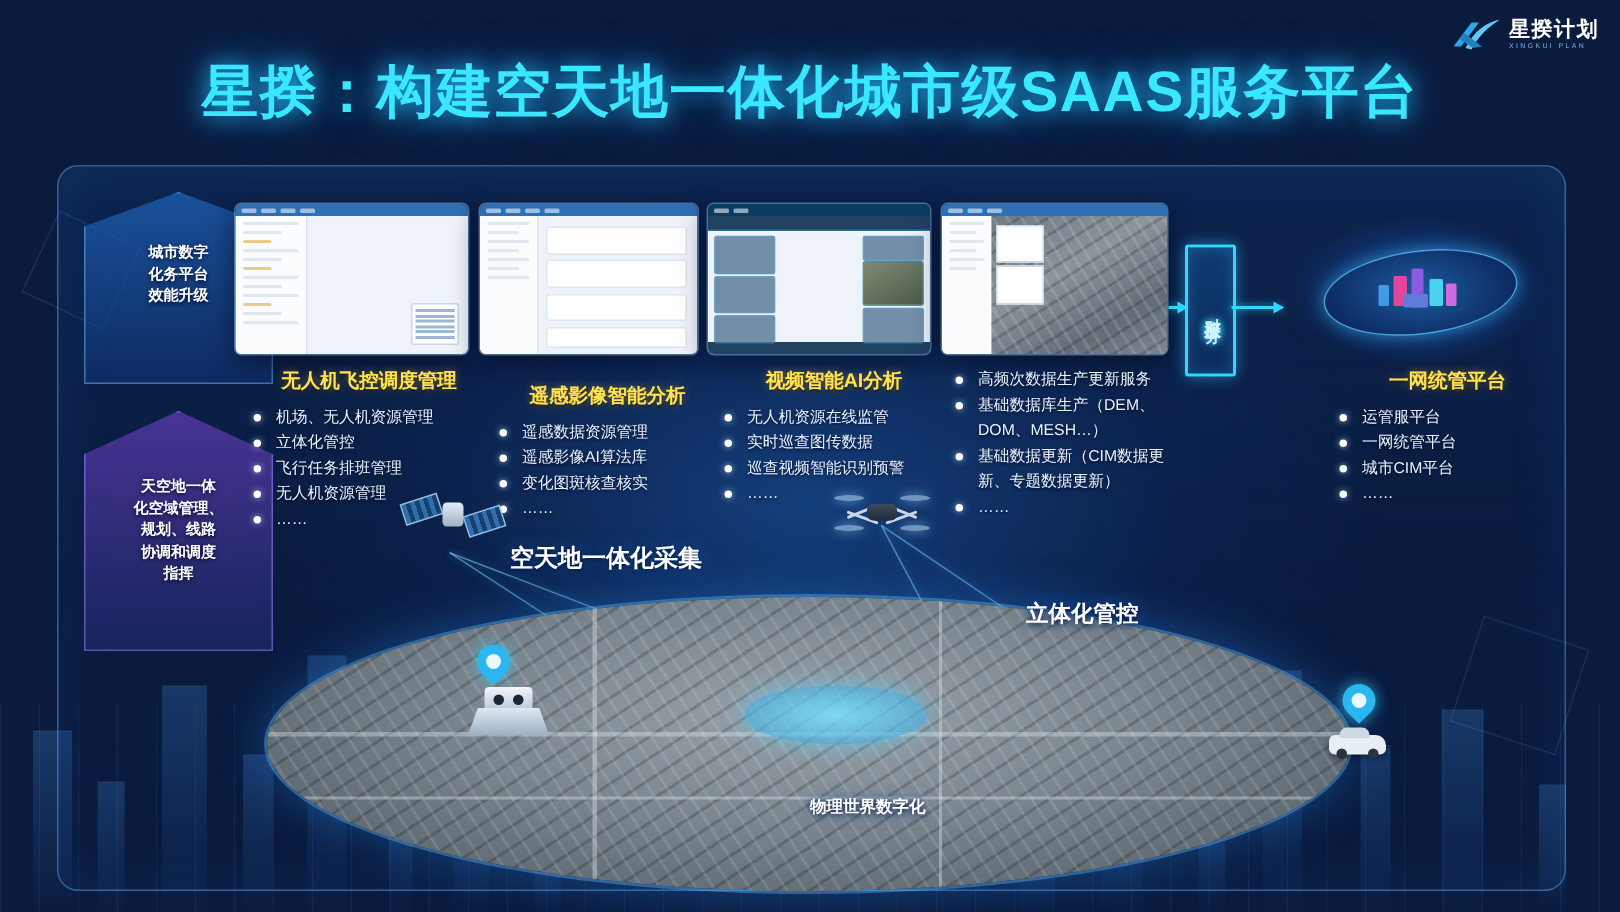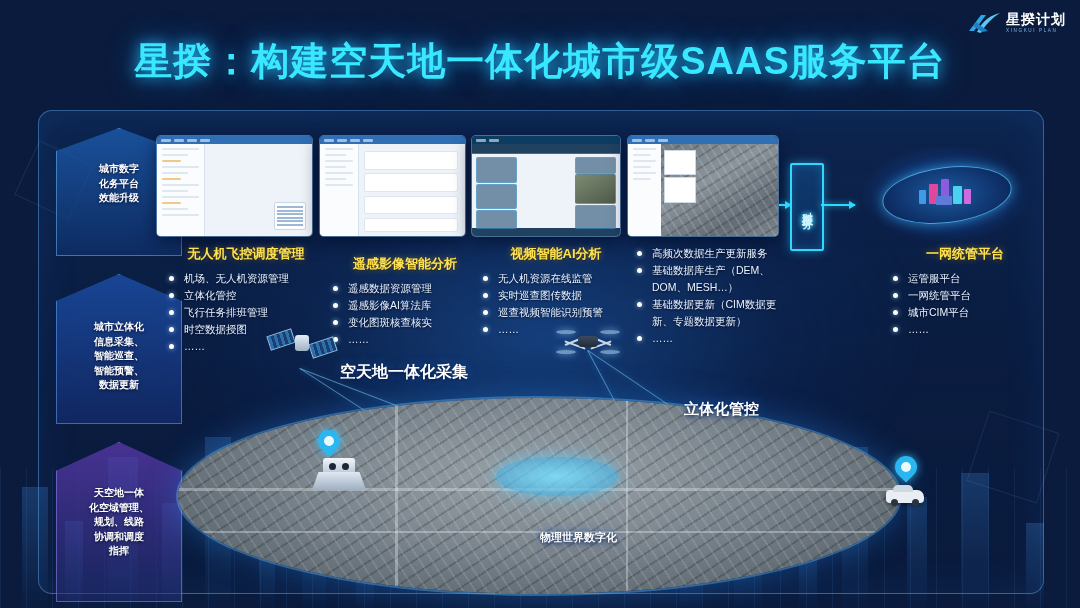--- a/index.html
+++ b/index.html
@@ -222,28 +222,20 @@
 
   <div class="frame"></div>
 
   <div class="tabs">
     <div class="tab tab-1">
       <div class="shape"></div>
       <div class="tab-label" style="white-space:pre-line">城市数字
 化务平台
 效能升级</div>
     </div>
-    <div class="tab tab-2">
-      <div class="shape"></div>
-      <div class="tab-label" style="white-space:pre-line">城市立体化
-信息采集、
-智能巡查、
-智能预警、
-数据更新</div>
-    </div>
     <div class="tab tab-3">
       <div class="shape"></div>
       <div class="tab-label" style="white-space:pre-line">天空地一体
 化空域管理、
 规划、线路
 协调和调度
 指挥</div>
     </div>
   </div>
 
@@ -358,21 +350,21 @@
     <div class="blk" style="left:61%;top:45%;width:7px;height:15px;background:#d06ae0"></div>
     <div class="blk" style="left:44%;top:52%;width:16px;height:9px;background:#5f7ad8"></div>
   </div>
 
   <div class="panel" style="left:166px;top:245px;width:160px;">
     <h3>无人机飞控调度管理</h3>
     <ul>
       <li>机场、无人机资源管理</li>
       <li>立体化管控</li>
       <li>飞行任务排班管理</li>
-      <li>时空数据授图</li>
+      <li>无人机资源管理</li>
       <li>……</li>
     </ul>
   </div>
 
   <div class="panel" style="left:330px;top:255px;width:150px;">
     <h3>遥感影像智能分析</h3>
     <ul>
       <li>遥感数据资源管理</li>
       <li>遥感影像AI算法库</li>
       <li>变化图斑核查核实</li>

